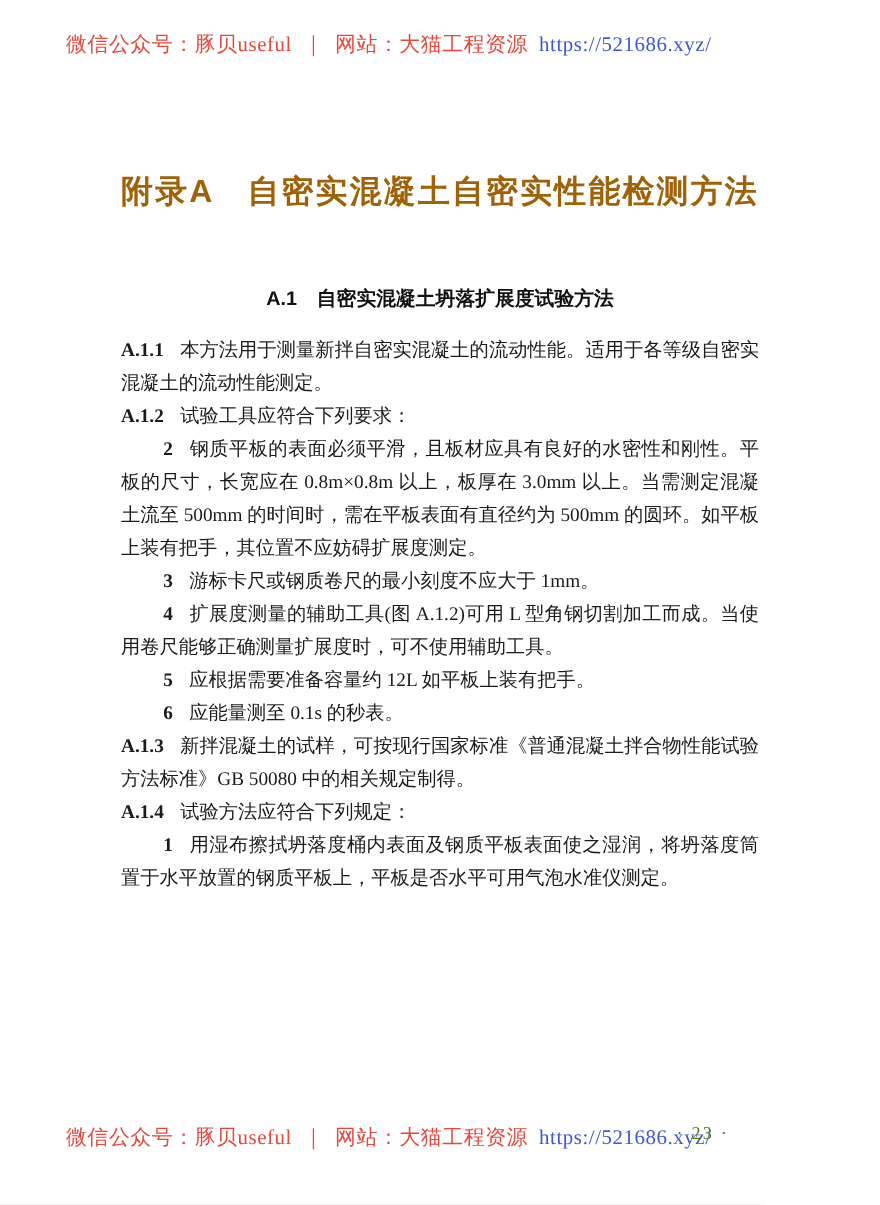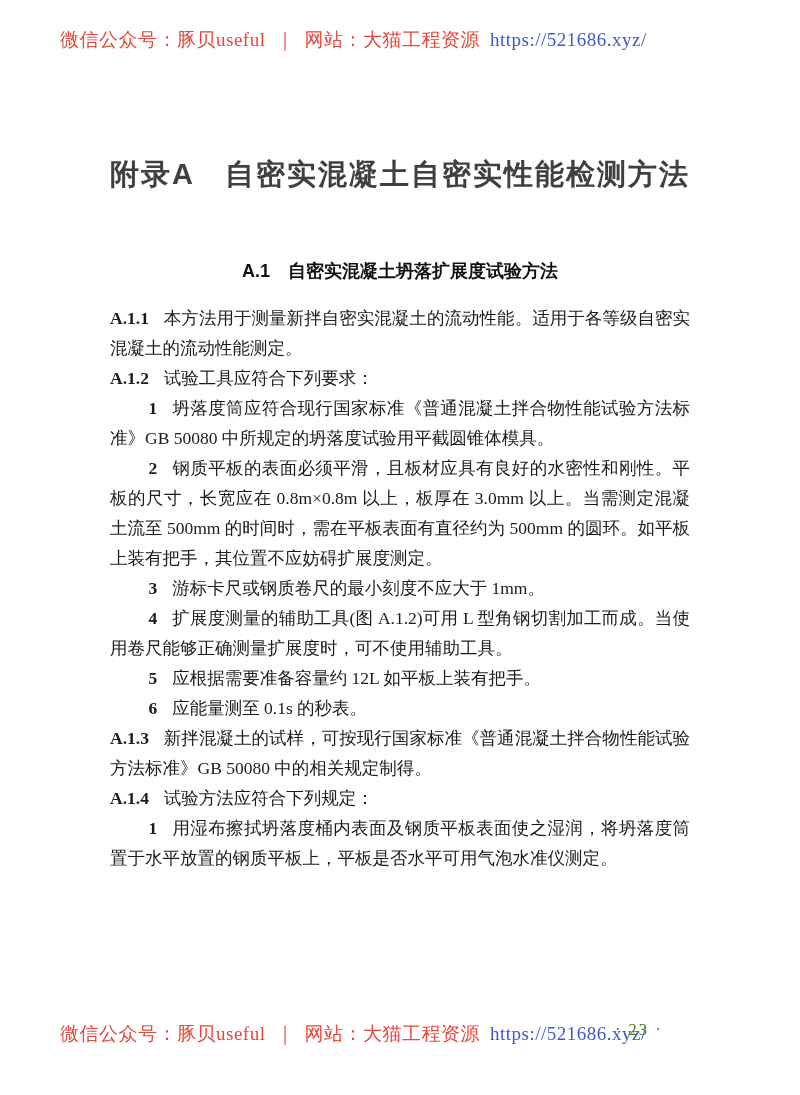--- a/index.html
+++ b/index.html
@@ -29,21 +29,21 @@
 
   .doc-title {
     position: absolute;
     top: 155px;
     left: 0;
     width: 100%;
     text-align: center;
     font-size: 29px;
     font-weight: bold;
     letter-spacing: 2px;
-    color: #404040;
+    color: #a16207;
     font-family: "Liberation Sans", "DejaVu Sans", sans-serif;
   }
   .section-heading {
     position: absolute;
     top: 259px;
     left: 0;
     width: 100%;
     text-align: center;
     font-size: 18px;
     font-weight: bold;
@@ -86,21 +86,20 @@
     <span class="wm-red">微信公众号：豚贝useful</span><span class="wm-sep">｜</span><span class="wm-red">网站：大猫工程资源</span><span class="wm-blue">https://521686.xyz/</span>
   </div>
 
   <div class="doc-title">附录A　自密实混凝土自密实性能检测方法</div>
 
   <div class="section-heading">A.1　自密实混凝土坍落扩展度试验方法</div>
 
   <div class="body-text" id="paragraphs">
       <p class="clause"><span class="label">A.1.1</span><span class="ptext">本方法用于测量新拌自密实混凝土的流动性能。适用于各等级自密实混凝土的流动性能测定。</span></p>
       <p class="clause"><span class="label">A.1.2</span><span class="ptext">试验工具应符合下列要求：</span></p>
-      <p class="item"><span class="label">1</span><span class="ptext">坍落度筒应符合现行国家标准《普通混凝土拌合物性能试验方法标准》GB 50080 中所规定的坍落度试验用平截圆锥体模具。</span></p>
       <p class="item"><span class="label">2</span><span class="ptext">钢质平板的表面必须平滑，且板材应具有良好的水密性和刚性。平板的尺寸，长宽应在 0.8m×0.8m 以上，板厚在 3.0mm 以上。当需测定混凝土流至 500mm 的时间时，需在平板表面有直径约为 500mm 的圆环。如平板上装有把手，其位置不应妨碍扩展度测定。</span></p>
       <p class="item"><span class="label">3</span><span class="ptext">游标卡尺或钢质卷尺的最小刻度不应大于 1mm。</span></p>
       <p class="item"><span class="label">4</span><span class="ptext">扩展度测量的辅助工具(图 A.1.2)可用 L 型角钢切割加工而成。当使用卷尺能够正确测量扩展度时，可不使用辅助工具。</span></p>
       <p class="item"><span class="label">5</span><span class="ptext">应根据需要准备容量约 12L 如平板上装有把手。</span></p>
       <p class="item"><span class="label">6</span><span class="ptext">应能量测至 0.1s 的秒表。</span></p>
       <p class="clause"><span class="label">A.1.3</span><span class="ptext">新拌混凝土的试样，可按现行国家标准《普通混凝土拌合物性能试验方法标准》GB 50080 中的相关规定制得。</span></p>
       <p class="clause"><span class="label">A.1.4</span><span class="ptext">试验方法应符合下列规定：</span></p>
       <p class="item"><span class="label">1</span><span class="ptext">用湿布擦拭坍落度桶内表面及钢质平板表面使之湿润，将坍落度筒置于水平放置的钢质平板上，平板是否水平可用气泡水准仪测定。</span></p>
     </div>
 

